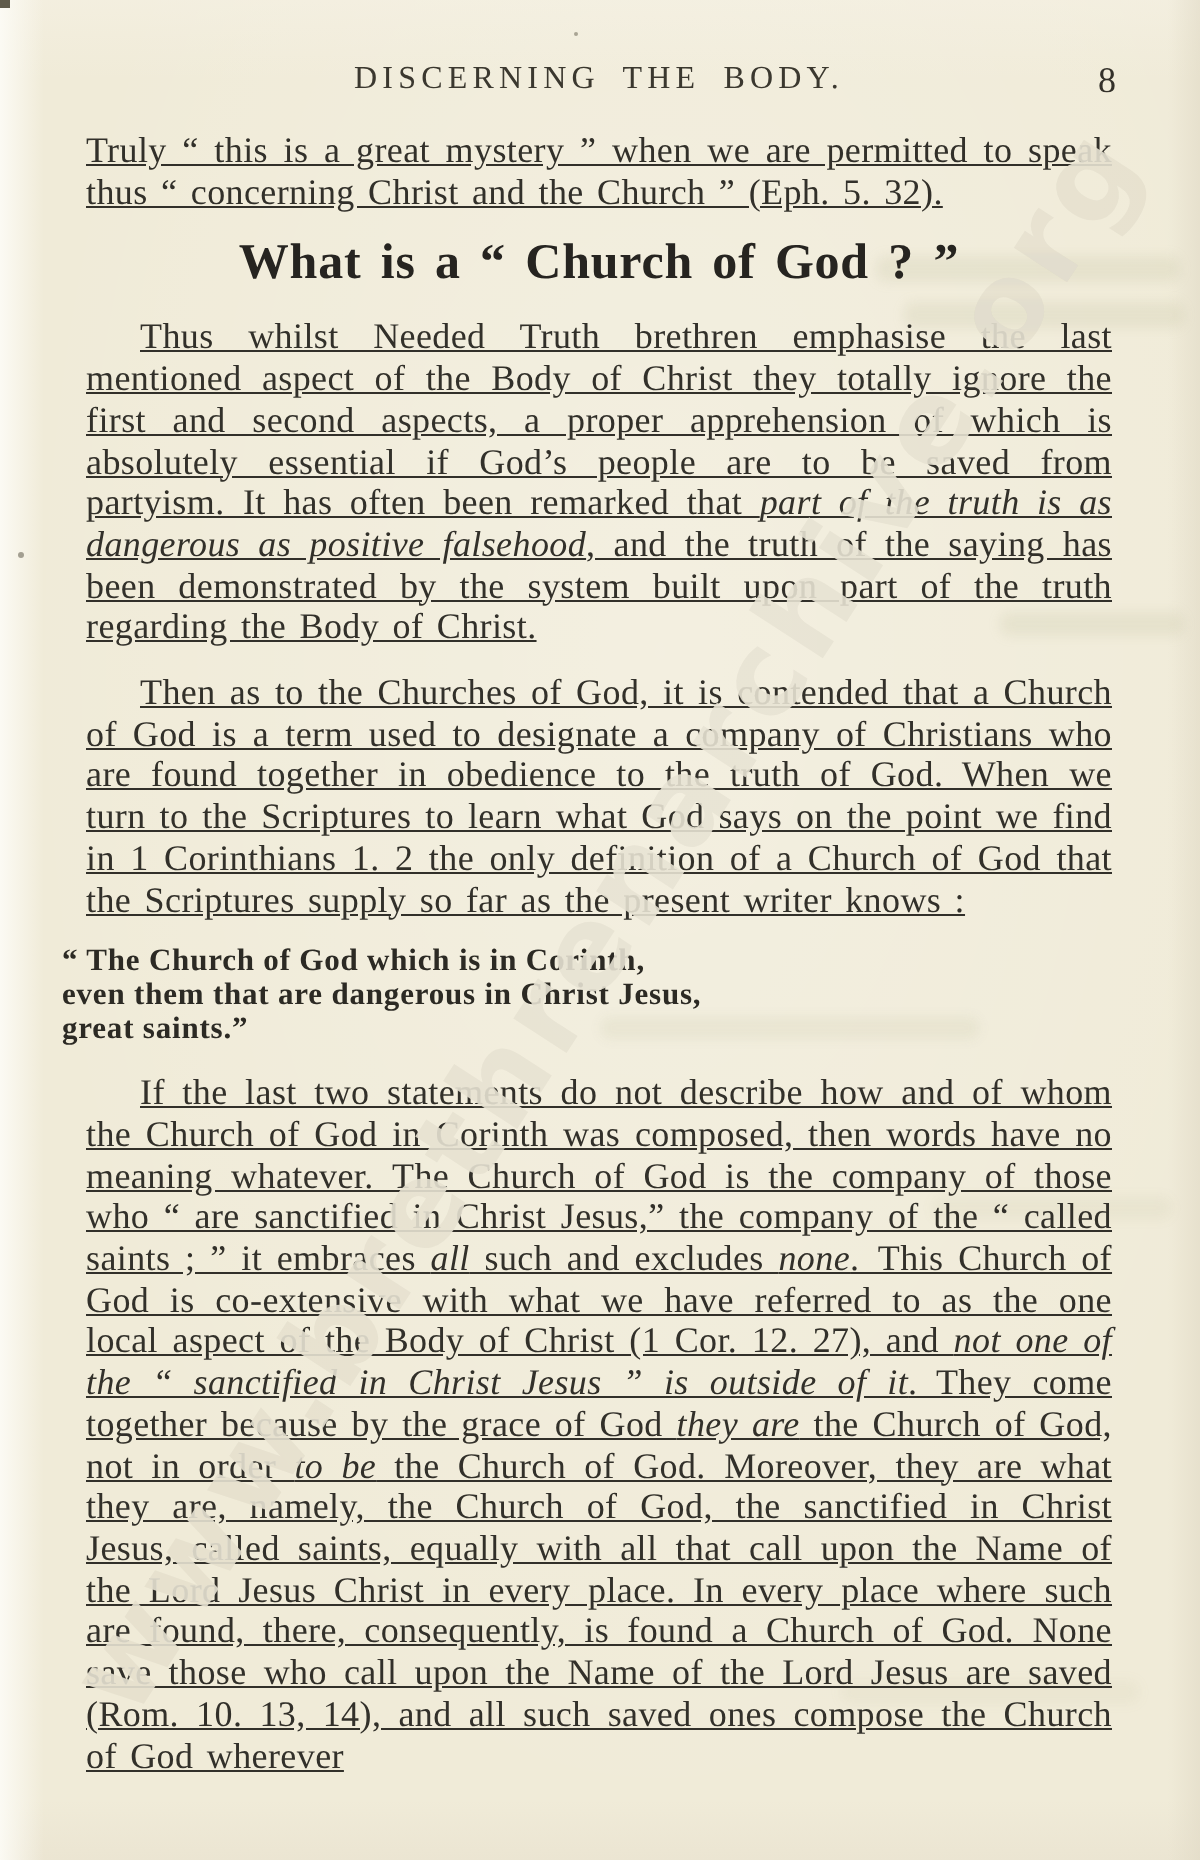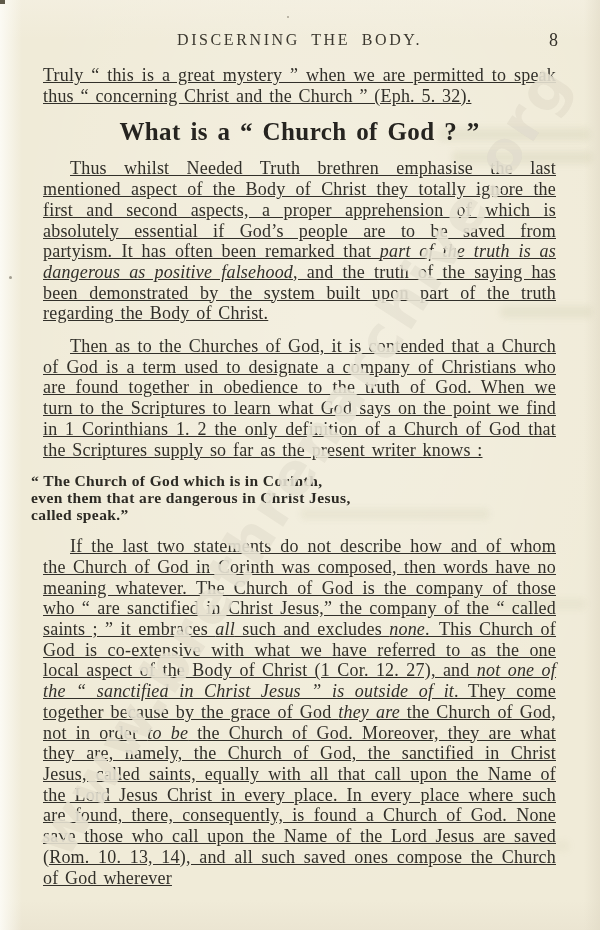--- a/index.html
+++ b/index.html
@@ -153,21 +153,21 @@
 
     <h1 class="section-heading">What is a “ Church of God ? ”</h1>
 
     <p class="body-para indent"><span>Thus whilst Needed Truth brethren emphasise the last mentioned aspect of the Body of Christ they totally ignore the first and second aspects, a proper apprehension of which is absolutely essential if God’s people are to be saved from partyism. It has often been remarked that </span><span class="it">part of the truth is as dangerous as positive falsehood</span><span>, and the truth of the saying has been demonstrated by the system built upon part of the truth regarding the Body of Christ.</span></p>
 
     <p class="body-para indent"><span>Then as to the Churches of God, it is contended that a Church of God is a term used to designate a company of Christians who are found together in obedience to the truth of God. When we turn to the Scriptures to learn what God says on the point we find in 1 Corinthians 1. 2 the only definition of a Church of God that the Scriptures supply so far as the present writer knows :</span></p>
 
     <div class="quote-block">
       <div>“ The Church of God which is in Corinth,</div>
       <div>even them that are dangerous in Christ Jesus,</div>
-      <div>called speak.”</div>
+      <div>great saints.”</div>
     </div>
 
     <p class="body-para indent"><span>If the last two statements do not describe how and of whom the Church of God in Corinth was composed, then words have no meaning whatever. The Church of God is the company of those who “ are sanctified in Christ Jesus,” the company of the “ called saints ; ” it embraces </span><span class="it">all</span><span> such and excludes </span><span class="it">none</span><span>. This Church of God is co-extensive with what we have referred to as the one local aspect of the Body of Christ (1 Cor. 12. 27), and </span><span class="it">not one of the “ sanctified in Christ Jesus ” is outside of it</span><span>. They come together because by the grace of God </span><span class="it">they are</span><span> the Church of God, not in order </span><span class="it">to be</span><span> the Church of God. Moreover, they are what they are, namely, the Church of God, the sanctified in Christ Jesus, called saints, equally with all that call upon the Name of the Lord Jesus Christ in every place. In every place where such are found, there, consequently, is found a Church of God. None save those who call upon the Name of the Lord Jesus are saved (Rom. 10. 13, 14), and all such saved ones compose the Church of God wherever</span></p>
 
   </div>
 
   <div class="watermark wm-shade">www.brethrenarchive.org</div>
   <div class="watermark wm-light">www.brethrenarchive.org</div>
 
 </div>

